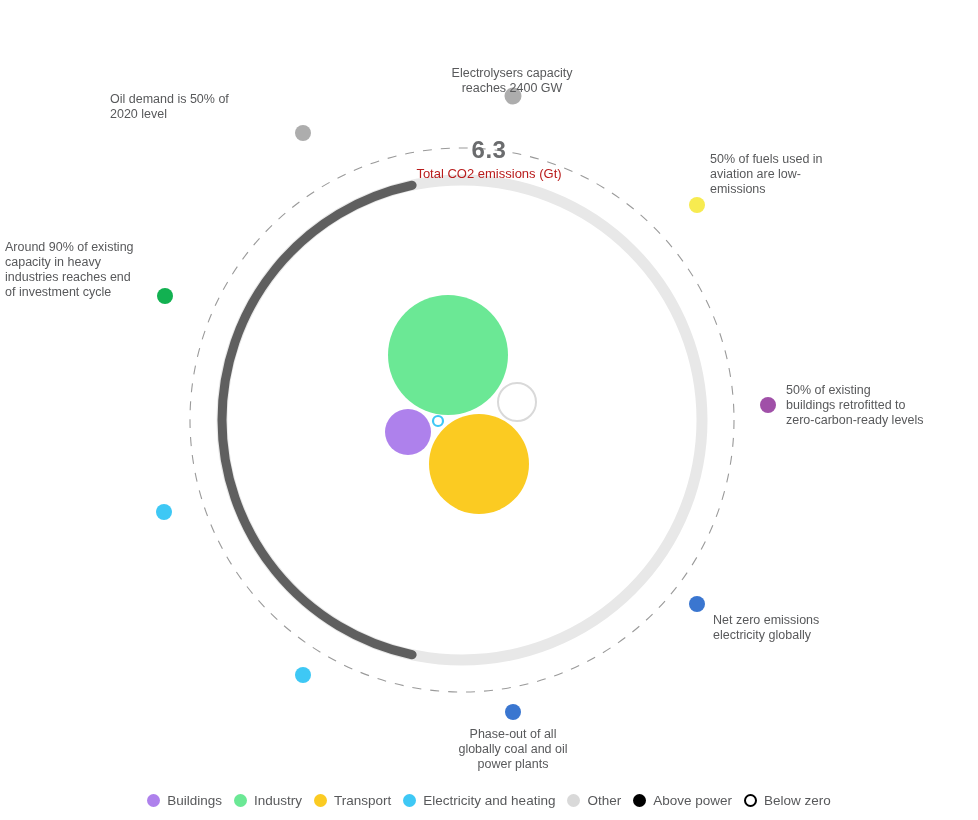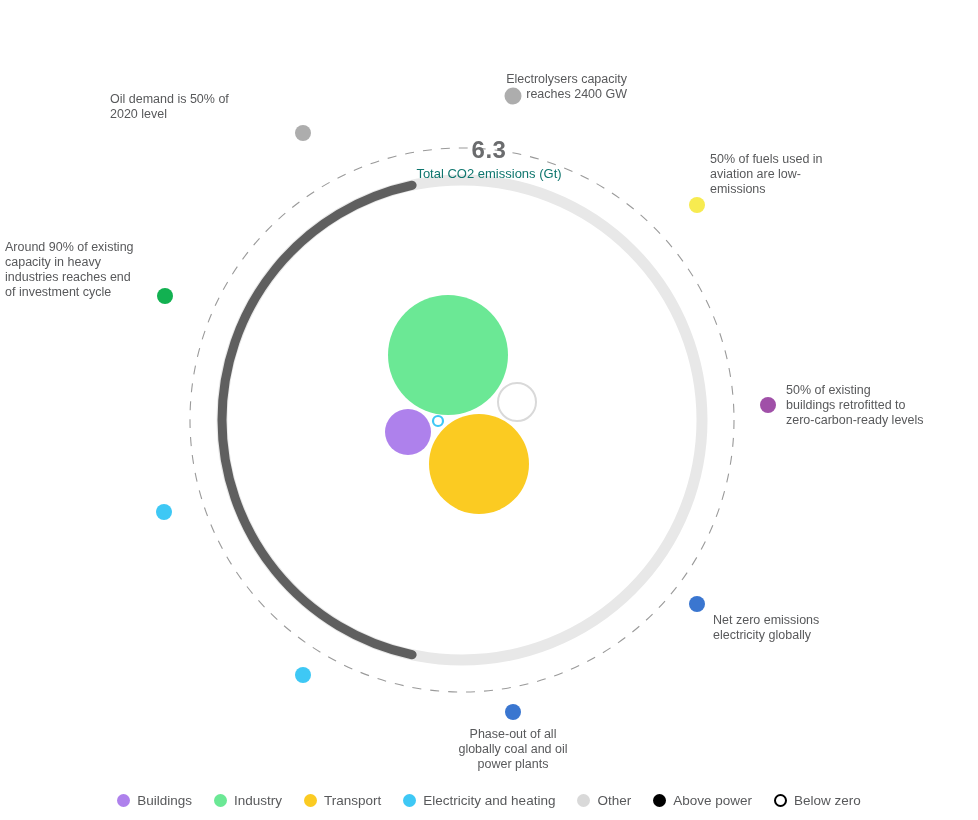--- a/index.html
+++ b/index.html
@@ -47,32 +47,32 @@
     font-weight: bold;
     color: #6b6c6e;
     letter-spacing: 0.5px;
   }
   .center-sub {
     position: absolute;
     left: 0;
     right: 0;
     text-align: center;
     font-size: 13px;
-    color: #0f766e;
+    color: #b91c1c;
   }
 
   .legend {
     position: absolute;
     left: 0;
     right: 0;
     bottom: 12px;
     display: flex;
     justify-content: center;
     align-items: center;
-    gap: 22px;
+    gap: 12px;
     font-size: 13.5px;
     color: #58595b;
   }
   .legend-item {
     display: flex;
     align-items: center;
     gap: 7px;
   }
   .legend-swatch {
     width: 13px;
@@ -117,21 +117,21 @@
         <circle cx="408" cy="432" r="23" fill="#AE81EC"></circle>
         <circle cx="517" cy="402" r="19" fill="#ffffff" stroke="#D9D9D9" stroke-width="2"></circle>
         <circle cx="438" cy="421" r="5" fill="#ffffff" stroke="#3EC8F5" stroke-width="2.2"></circle>
       </g>
   </svg>
 
   <div class="center-value" style="top:136px;">6.3</div>
   <div class="center-sub" style="top:166px;">Total CO2 emissions (Gt)</div>
 
   <div id="annotation-layer">
-      <div class="ann center" style="left: 397px; top: 72px; width: 230px; text-align: right;">Electrolysers capacity
+      <div class="ann center" style="left: 397px; top: 66px; width: 230px;">Electrolysers capacity
 reaches 2400 GW</div>
       <div class="ann right" style="left: 110px; top: 92px; width: 185px;">Oil demand is 50% of
 2020 level</div>
       <div class="ann left" style="left: 710px; top: 152px; width: 180px;">50% of fuels used in
 aviation are low-
 emissions</div>
       <div class="ann right" style="left: 5px; top: 240px; width: 150px;">Around 90% of existing
 capacity in heavy
 industries reaches end
 of investment cycle</div>

